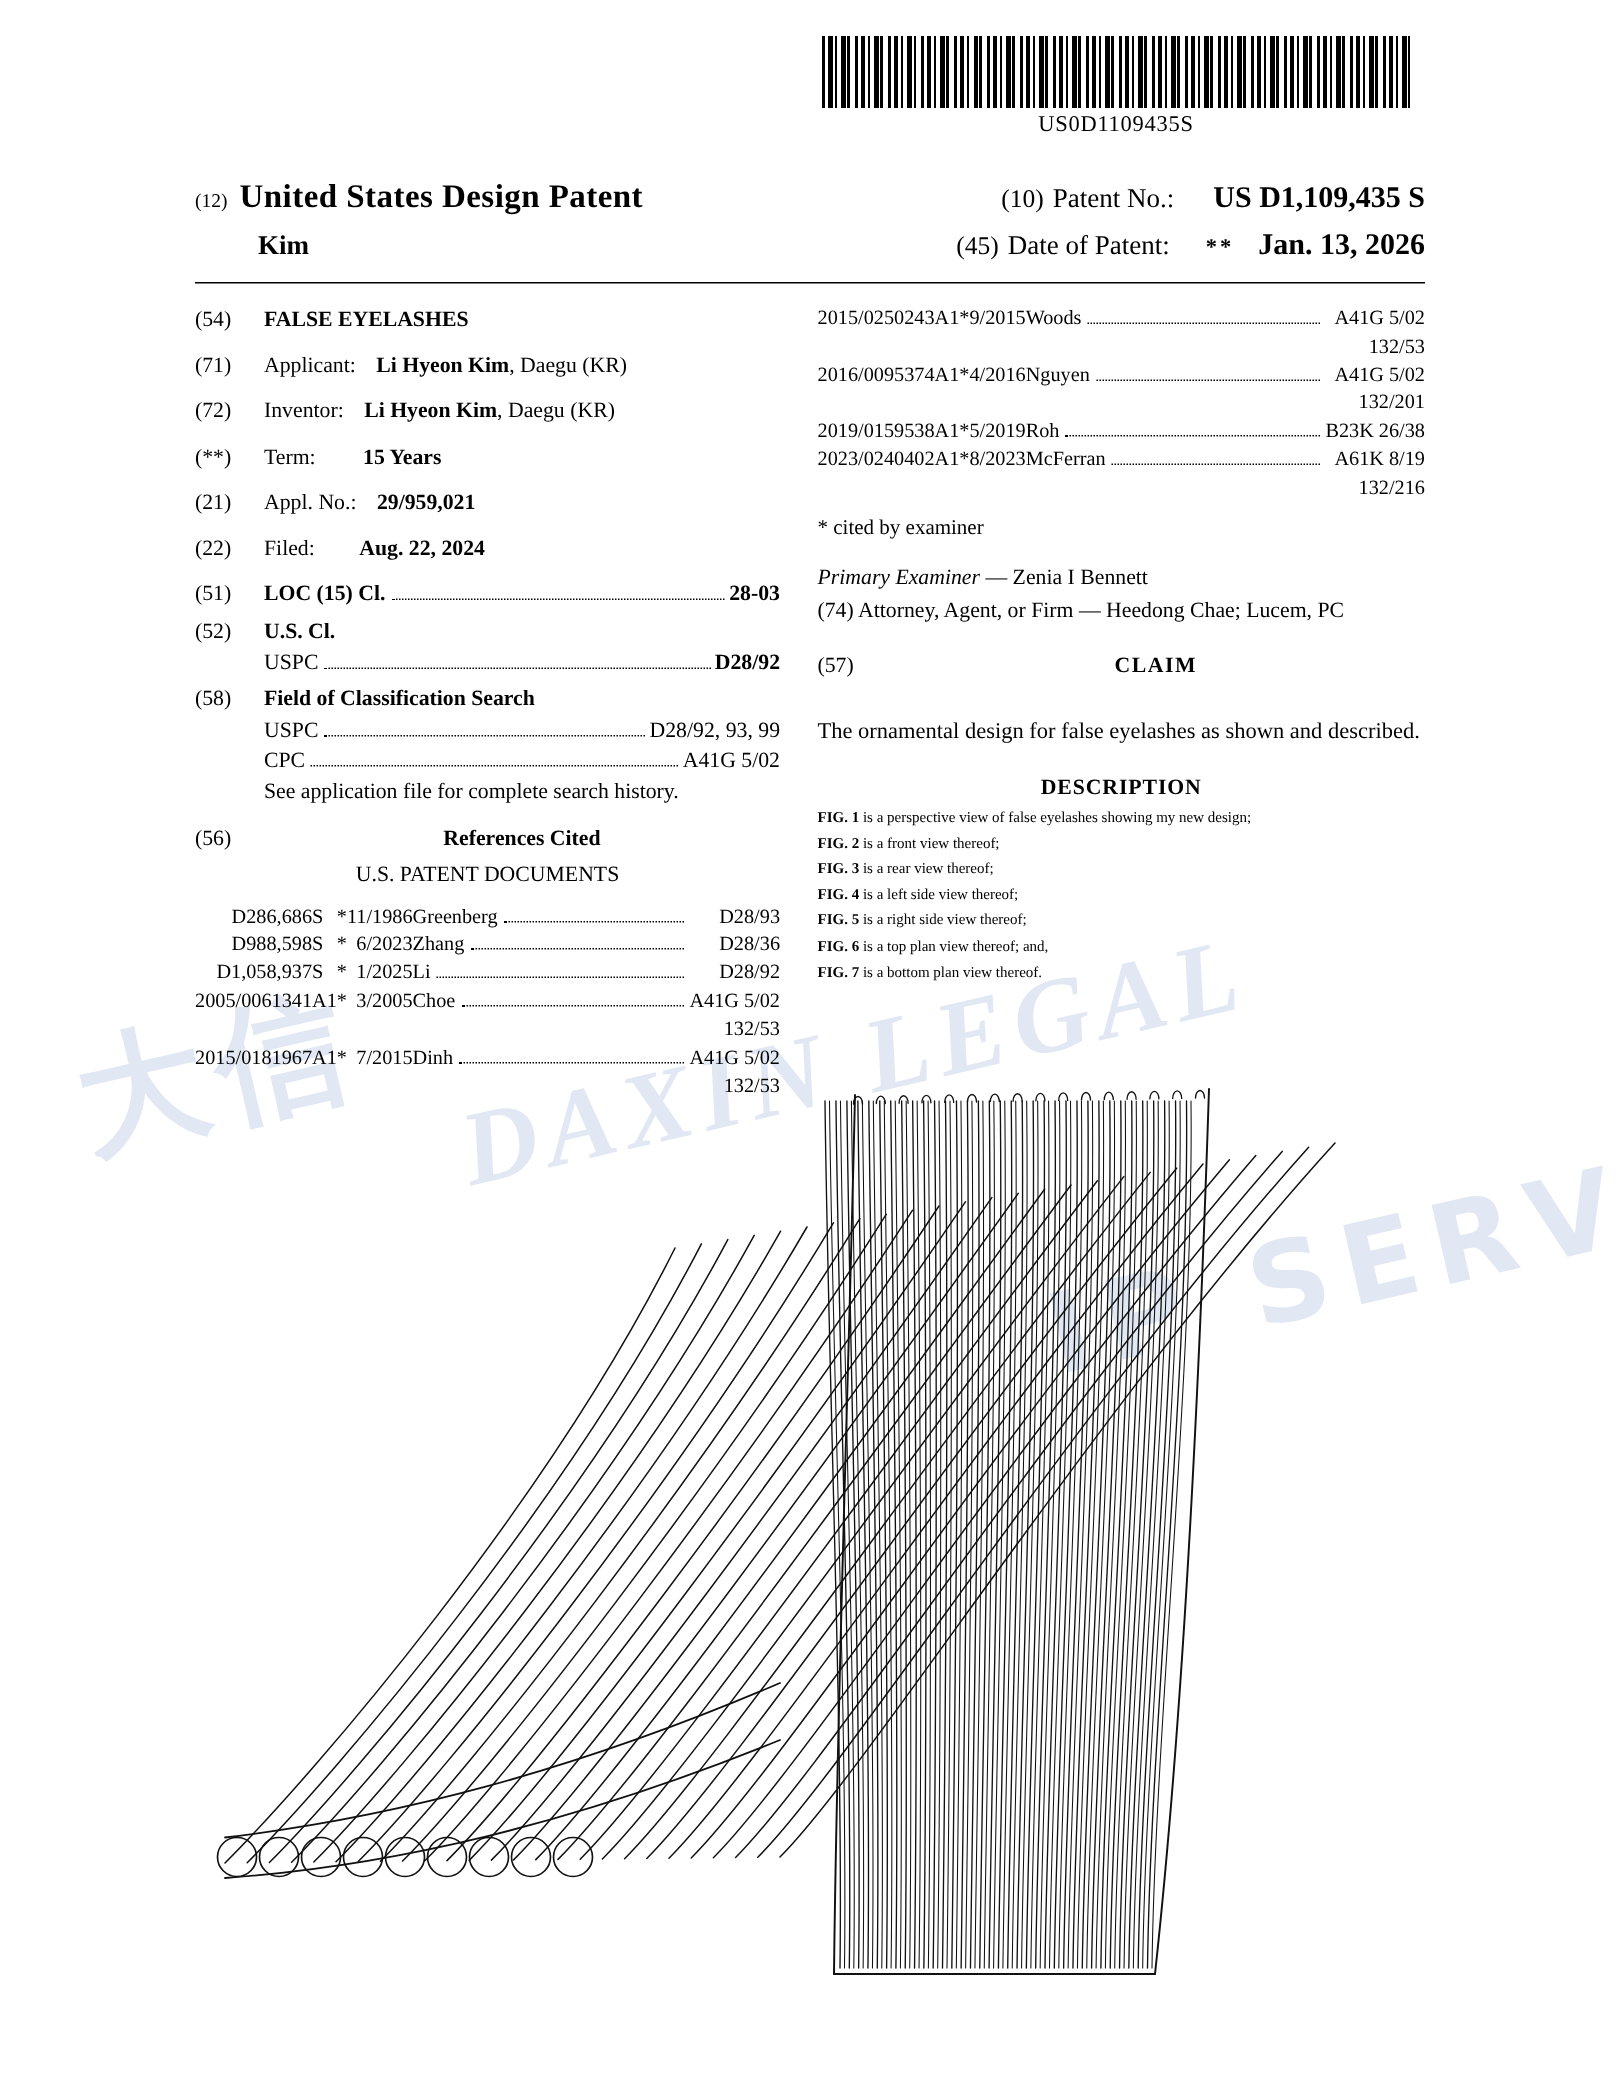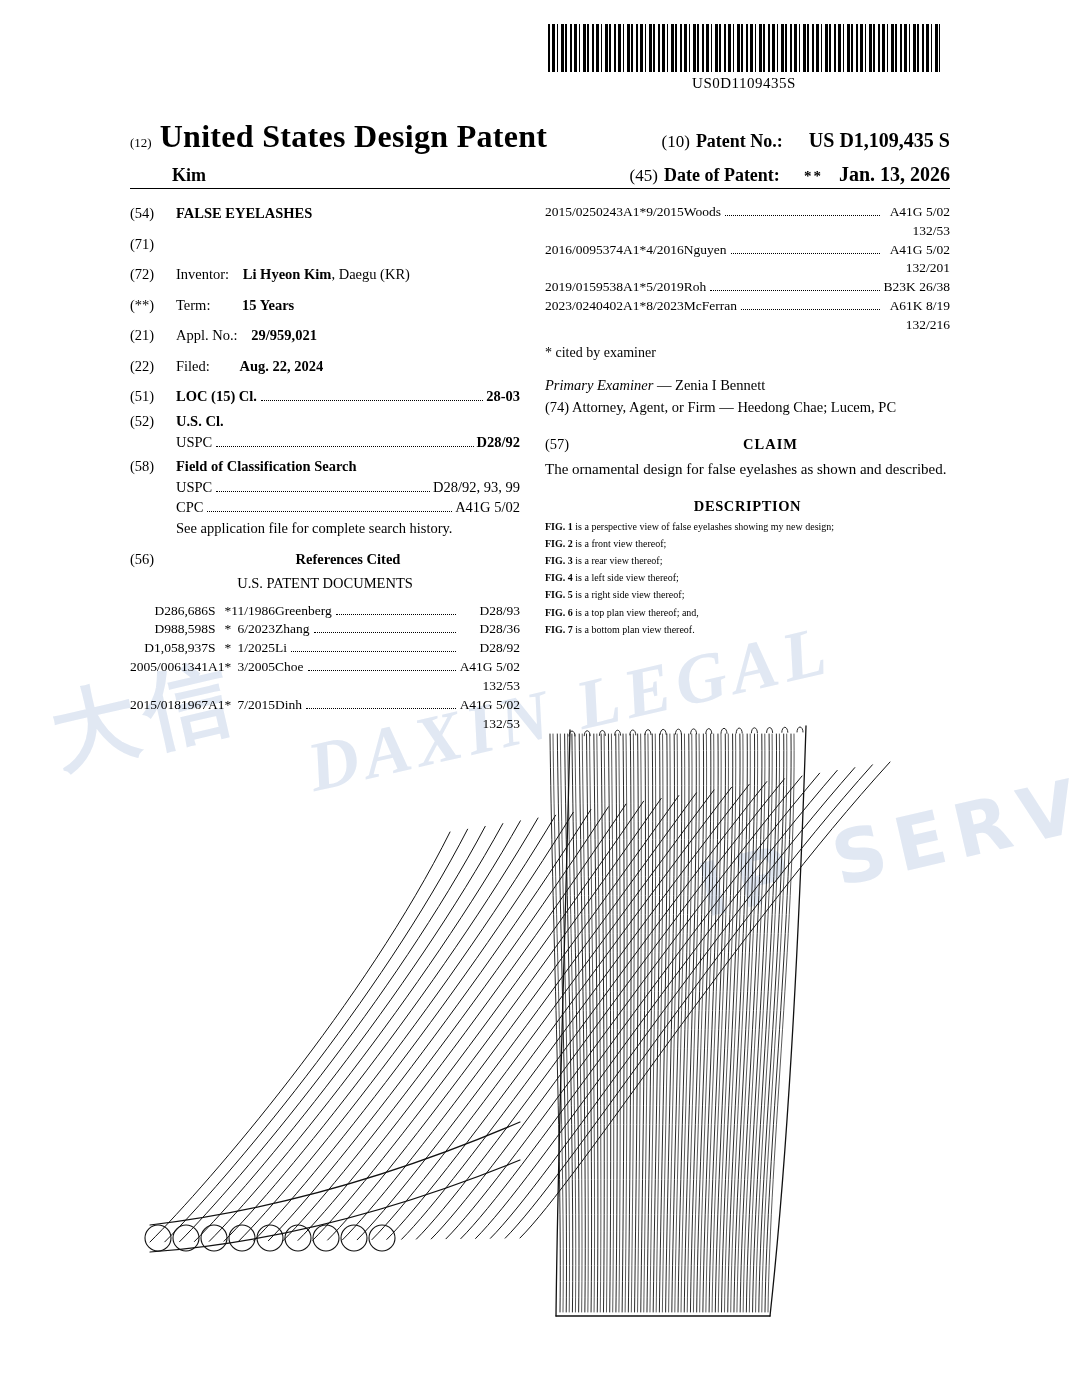--- a/index.html
+++ b/index.html
@@ -90,38 +90,38 @@
   }
   .mh-row1 {
     display: flex;
     align-items: baseline;
   }
   .mh-12 {
     font-size: 13px;
     margin-right: 8px;
   }
   .mh-title {
-    font-size: 32px;
+    font-size: 22px;
     font-weight: bold;
     letter-spacing: .3px;
     white-space: nowrap;
   }
   .mh-right {
     margin-left: auto;
     display: flex;
     align-items: baseline;
     white-space: nowrap;
   }
   .mh-code {
     font-size: 17px;
     margin-right: 6px;
   }
   .mh-lbl {
     font-size: 18px;
-    font-weight: bold;
+    font-weight: normal;
   }
   .mh-val {
     font-size: 20px;
     font-weight: bold;
     margin-left: 26px;
   }
   .mh-row2 {
     display: flex;
     align-items: baseline;
     margin-top: 8px;
@@ -236,21 +236,21 @@
     display: flex;
     margin-top: 16px;
   }
   .claim-head .num { width: 46px; }
   .claim-head .txt {
     flex: 1;
     text-align: center;
     font-weight: bold;
     letter-spacing: 1px;
   }
-  .para { margin-top: 5px; font-size: 15px; line-height: 1.38; }
+  .para { margin-top: 24px; font-size: 15px; line-height: 1.38; }
   .desc-head {
     text-align: center;
     font-weight: bold;
     letter-spacing: .6px;
     margin-top: 16px;
   }
   .figline { margin-top: 3px; font-size: 10px; }
   .claims-count {
     text-align: center;
     font-weight: bold;
@@ -307,20 +307,24 @@
 
   <div class="col-left">
 
     <div class="fld">
       <div class="fld-num">(54)</div>
       <div class="fld-body b">FALSE EYELASHES</div>
     </div>
 
     <div class="fld">
       <div class="fld-num">(71)</div>
+      <div class="fld-body">
+        <span>Applicant:</span>
+        <span class="b" style="margin-left:10px">Li Hyeon Kim</span><span>, Daegu (KR)</span>
+      </div>
     </div>
 
     <div class="fld">
       <div class="fld-num">(72)</div>
       <div class="fld-body">
         <span>Inventor:</span>
         <span class="b" style="margin-left:10px">Li Hyeon Kim</span><span>, Daegu (KR)</span>
       </div>
     </div>
 

